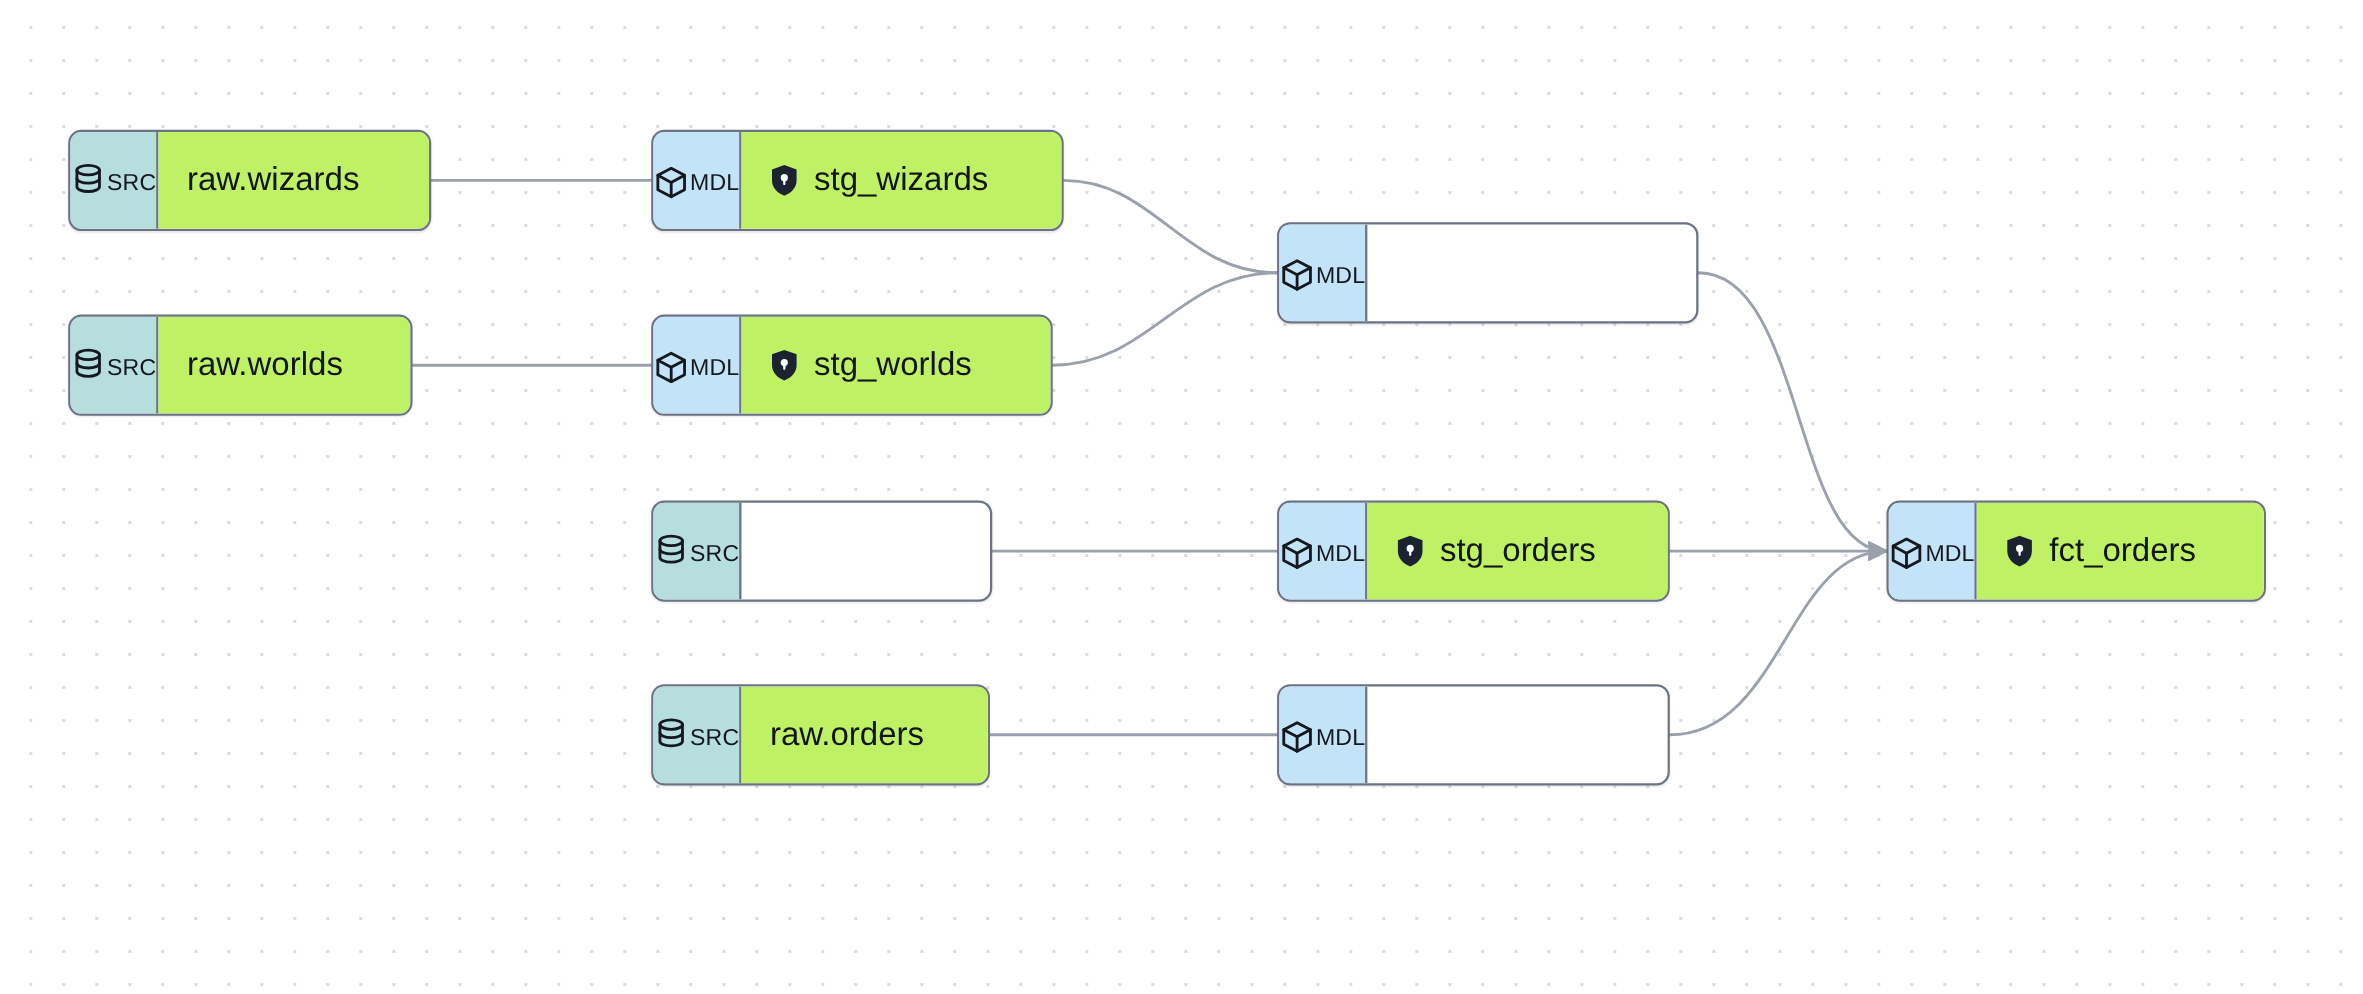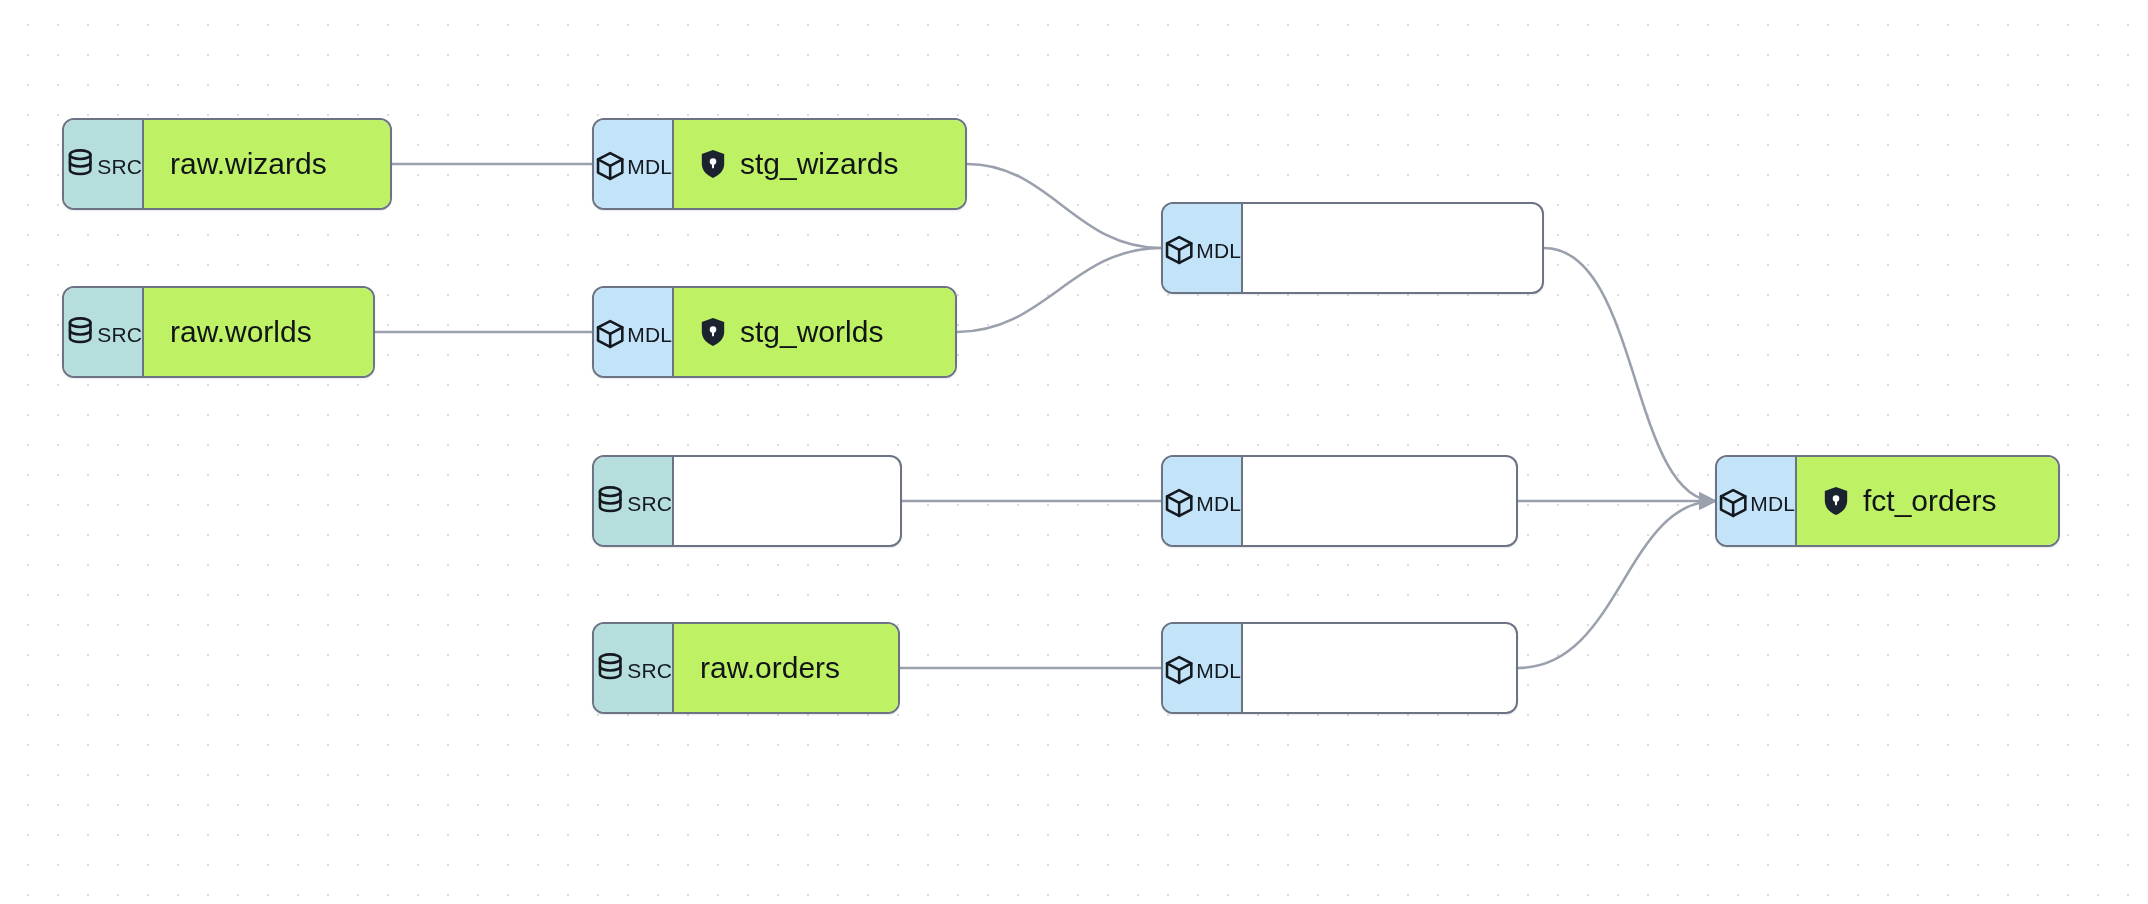--- a/index.html
+++ b/index.html
@@ -191,20 +191,28 @@
       </div>
       <div class="node" style="left: 1161px; top: 455px; width: 357px; height: 92px;">
         <div class="badge badge-mdl">
           <svg width="36" height="36" viewBox="0 0 24 24" fill="none" stroke="#14181f" stroke-width="1.9" stroke-linecap="round" stroke-linejoin="round">
             <path d="M12 2.4 L21 7.1 L21 16.9 L12 21.6 L3 16.9 L3 7.1 Z"></path>
             <path d="M3 7.1 L12 11.9 L21 7.1"></path>
             <path d="M12 11.9 L12 21.6"></path>
           </svg>
           <span class="badge-text">MDL</span>
         </div>
+        <div class="node-body">
+          <svg class="shield" width="26" height="30" viewBox="0 0 20 23">
+            <path d="M10 0.8 L18.6 3.9 V11.4 C18.6 16.6 14.8 20.4 10 22.2 C5.2 20.4 1.4 16.6 1.4 11.4 V3.9 Z" fill="#1c2330"></path>
+            <circle cx="10" cy="9.6" r="2.5" fill="#ffffff"></circle>
+            <path d="M8.9 9.6 h2.2 l-0.45 5.1 h-1.3 Z" fill="#ffffff"></path>
+          </svg>
+          <span class="node-label">stg_orders</span>
+        </div>
       </div>
       <div class="node" style="left: 1161px; top: 622px; width: 357px; height: 92px;">
         <div class="badge badge-mdl">
           <svg width="36" height="36" viewBox="0 0 24 24" fill="none" stroke="#14181f" stroke-width="1.9" stroke-linecap="round" stroke-linejoin="round">
             <path d="M12 2.4 L21 7.1 L21 16.9 L12 21.6 L3 16.9 L3 7.1 Z"></path>
             <path d="M3 7.1 L12 11.9 L21 7.1"></path>
             <path d="M12 11.9 L12 21.6"></path>
           </svg>
           <span class="badge-text">MDL</span>
         </div>

